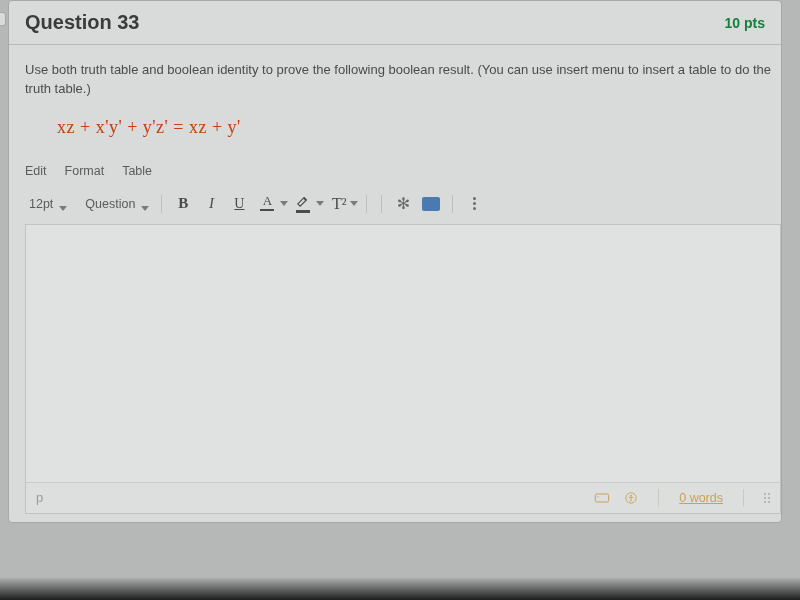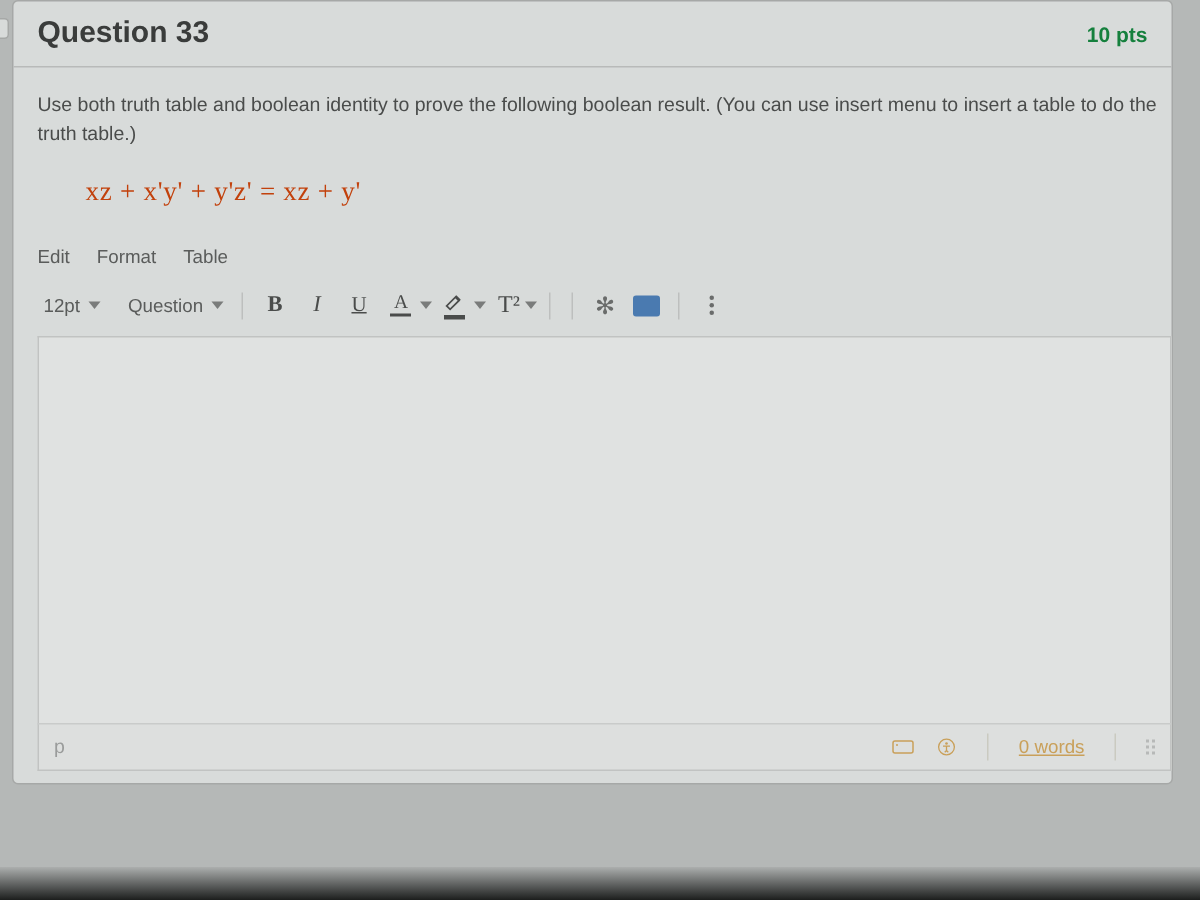--- a/index.html
+++ b/index.html
@@ -64,21 +64,21 @@
     .toolbar {
       display: flex;
       align-items: center;
       gap: 2px;
       padding: 4px 0 8px 0;
       font-size: 12.5px;
       color: #5a5c5b;
     }
     .tb-sel {
       display: inline-flex;
-      align-items: center;
+      align-items: flex-end;
       gap: 4px;
       padding: 2px 4px;
       cursor: pointer;
     }
     .tb-btn {
       width: 26px;
       height: 24px;
       display: inline-flex;
       align-items: center;
       justify-content: center;

